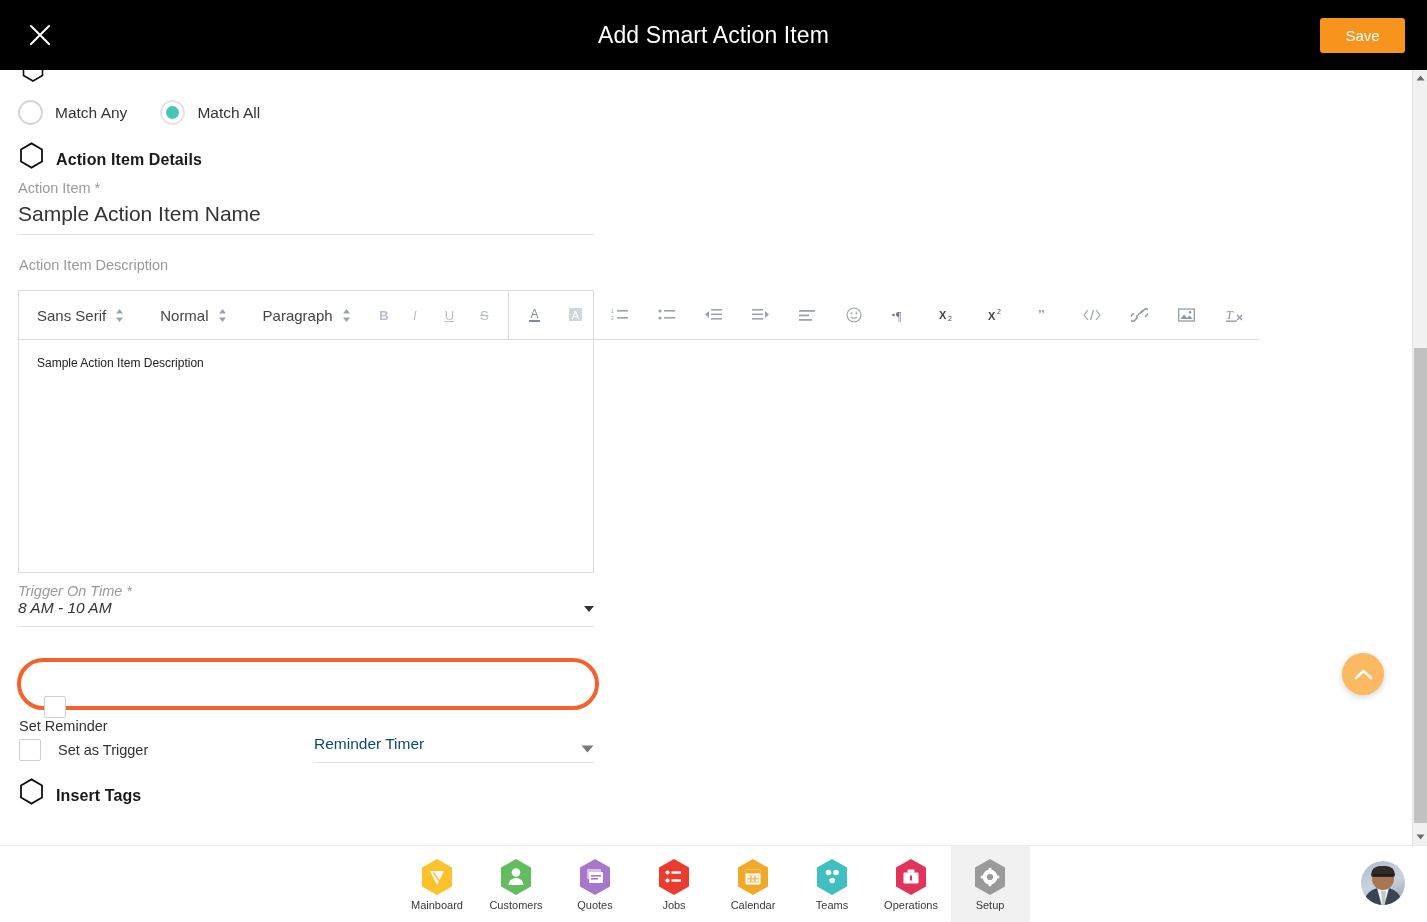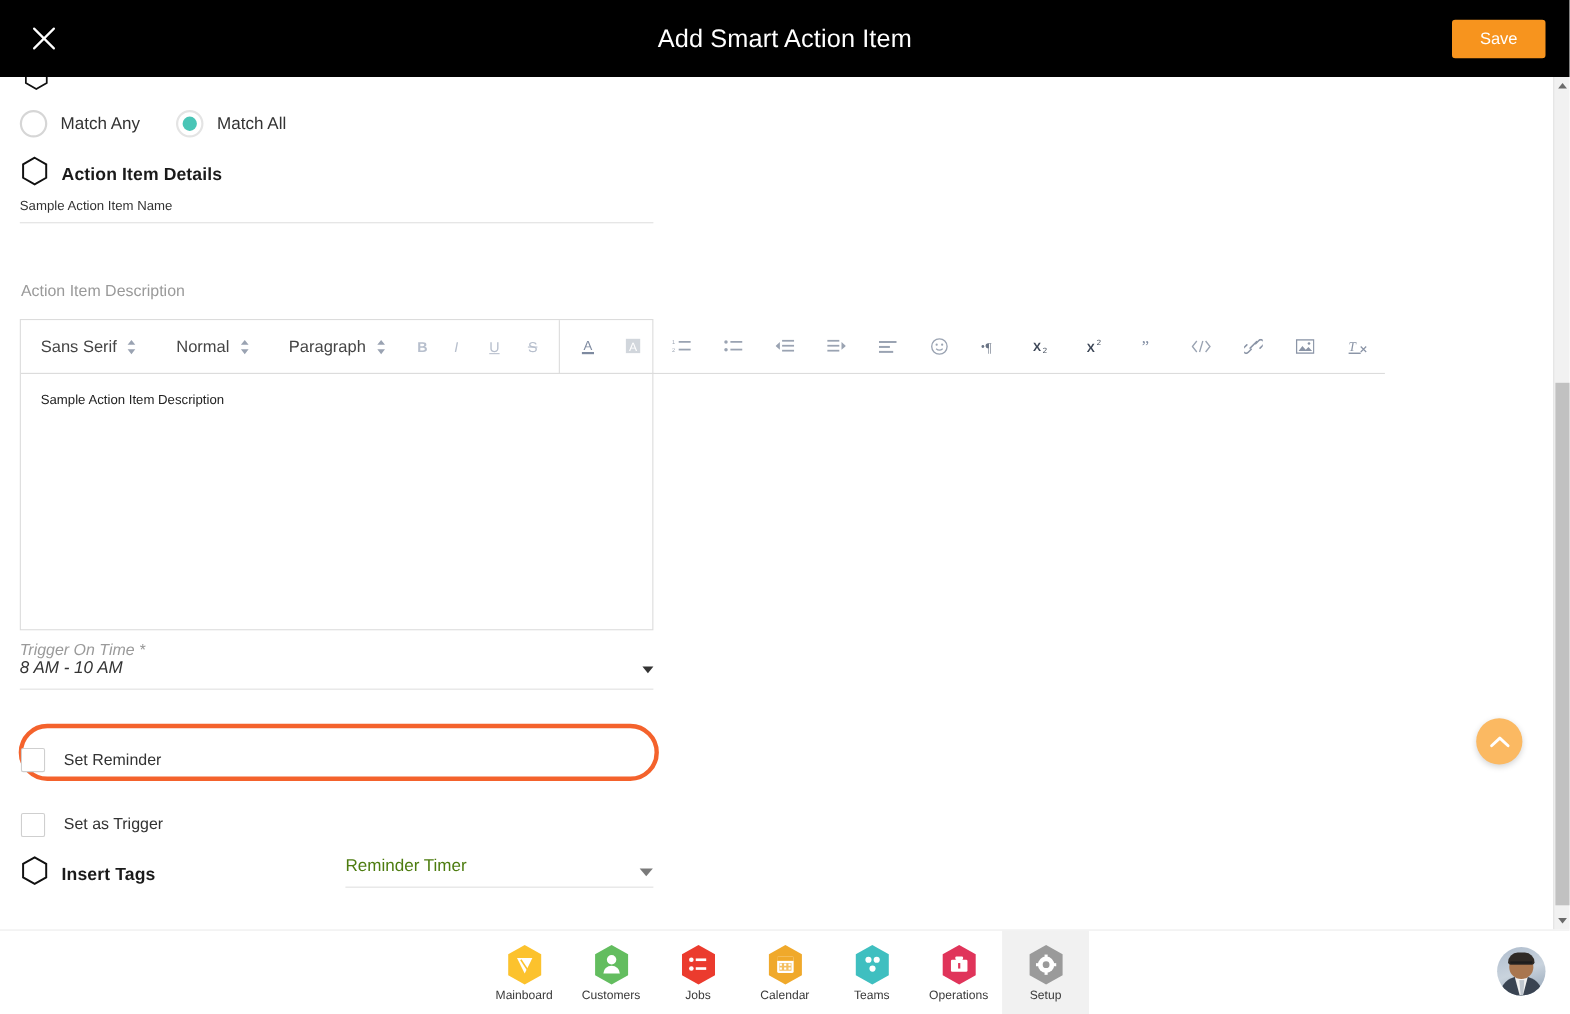--- a/index.html
+++ b/index.html
@@ -63,21 +63,21 @@
   .radio-label { font-size: 15.5px; color: #333; }
 
   
   .section-head { position: absolute; display: flex; align-items: flex-end; }
   .section-head .hex { margin-right: 12px; display: block; }
   .section-head .htxt { font-size: 16px; font-weight: bold; color: #1a1a1a; letter-spacing: .1px; }
 
   
   .field { position: absolute; }
   .field-label { font-size: 14.5px; color: #9a9a9a; margin-bottom: 6px; }
-  .field-value { font-size: 12px; color: #333; padding-bottom: 8px; }
+  .field-value { font-size: 21px; color: #333; padding-bottom: 8px; }
   .field-underline { height: 1px; background: #e0e0e0; width: 100%; }
 
   
   .editor-wrap { position: absolute; left: 18px; top: 220px; width: 576px; border-radius: 16px; }
   .editor-box { border: 1px solid #dcdcdc; width: 576px; height: 283px; position: relative; background:#fff; }
   .editor-toolbar {
     position: absolute; left: 0; top: 0; height: 49px; width: 1240px;
     display: flex; align-items: center;
     border-bottom: 1px solid #dcdcdc;
     white-space: nowrap;
@@ -114,21 +114,21 @@
   }
 
   
   .cb-row { position: absolute; display: flex; align-items: center; cursor: pointer; }
   .cb-box { width: 22px; height: 22px; border: 1px solid #cfcfcf; background: #fff; border-radius: 2px; margin-right: 17px; }
   .cb-label { font-size: 14.5px; color: #333; }
 
   
   .reminder-sel { position: absolute; left: 314px; top: 665px; width: 280px; }
   .reminder-row { display: flex; align-items: flex-end; justify-content: space-between; padding-bottom: 9px; }
-  .reminder-ph { font-size: 15.5px; color: #4d7c0f; margin-top: 44px; }
+  .reminder-ph { font-size: 15.5px; color: #0c4a6e; }
   .reminder-underline { height: 1px; background: #e0e0e0; width: 100%; }
 
   
   .fab {
     position: absolute; right: 28px; bottom: 150px;
     width: 42px; height: 42px; border-radius: 50%;
     background: #fbb962; cursor: pointer;
     display: flex; align-items: center; justify-content: center;
     box-shadow: 0 2px 6px rgba(0,0,0,.18);
   }
@@ -208,20 +208,21 @@
     </div>
 
     <div class="section-head" style="left:19px; top:72px;">
       <svg class="hex" width="25" height="27" viewBox="0 0 25 27">
         <path d="M12.5 1.4 L23 7.4 L23 19.6 L12.5 25.6 L2 19.6 L2 7.4 Z" fill="none" stroke="#111" stroke-width="1.8"></path>
       </svg>
       <span class="htxt">Action Item Details</span>
     </div>
 
     <div class="field" style="left:18px; top:110px; width:576px;">
+      <div class="field-label">Action Item *</div>
       <div class="field-value">Sample Action Item Name</div>
       <div class="field-underline"></div>
     </div>
 
     <div class="field-label" style="position:absolute; left:19px; top:187px;">Action Item Description</div>
 
     <div class="editor-wrap">
       <div class="editor-box">
         <div class="editor-toolbar">
           <div class="tb-select">
@@ -376,21 +377,21 @@
     <div class="trigger-wrap">
       <div class="trigger-label">Trigger On Time *</div>
       <div class="trigger-row">
         <span class="trigger-val">8 AM - 10 AM</span>
         <span class="caret-down"></span>
       </div>
       <div class="trigger-underline"></div>
     </div>
     <div class="highlight-box"></div>
 
-    <div class="cb-row" style="left:19px; top:610px;">
+    <div class="cb-row" style="left:19px; top:626px;flex-direction:column;">
       <span class="cb-box"></span>
       <span class="cb-label">Set Reminder</span>
     </div>
 
     <div class="reminder-sel">
       <div class="reminder-row">
         <span class="reminder-ph">Reminder Timer</span>
         <svg width="13" height="8" viewBox="0 0 13 8">
             <path d="M0.5 0.5 L12.5 0.5 L6.5 7.5 Z" fill="#7a7a7a"></path>
           </svg>
@@ -441,20 +442,30 @@
             </svg></div>
           <div class="nav-label">Mainboard</div>
         </div>
         <div class="nav-item">
           <div class="nav-ico"><svg width="34" height="38" viewBox="0 0 34 38">
               <path d="M17 1 L32 9.5 L32 28.5 L17 37 L2 28.5 L2 9.5 Z" fill="#63bd5f"></path>
               <circle cx="17" cy="14.5" r="4.3" fill="#ffffff"></circle>
               <path d="M9.5 27 a7.5 7 0 0 1 15 0 Z" fill="#ffffff"></path>
             </svg></div>
           <div class="nav-label">Customers</div>
+        </div>
+        <div class="nav-item">
+          <div class="nav-ico"><svg width="34" height="38" viewBox="0 0 34 38">
+              <path d="M17 1 L32 9.5 L32 28.5 L17 37 L2 28.5 L2 9.5 Z" fill="#a878c8"></path>
+              <rect x="9" y="11" width="14" height="10" rx="1" fill="#ffffff" opacity=".55"></rect>
+              <rect x="11" y="14" width="14" height="11" rx="1" fill="#ffffff"></rect>
+              <rect x="13" y="17" width="10" height="1.6" fill="#a878c8"></rect>
+              <rect x="13" y="20" width="7" height="1.6" fill="#a878c8"></rect>
+            </svg></div>
+          <div class="nav-label">Quotes</div>
         </div>
         <div class="nav-item">
           <div class="nav-ico"><svg width="34" height="38" viewBox="0 0 34 38">
               <path d="M17 1 L32 9.5 L32 28.5 L17 37 L2 28.5 L2 9.5 Z" fill="#eb3b2e"></path>
               <circle cx="10.5" cy="14.5" r="2.1" fill="#ffffff"></circle>
               <rect x="14.5" y="13.3" width="9.5" height="2.4" fill="#ffffff"></rect>
               <circle cx="10.5" cy="22.5" r="2.1" fill="#ffffff"></circle>
               <rect x="14.5" y="21.3" width="9.5" height="2.4" fill="#ffffff"></rect>
             </svg></div>
           <div class="nav-label">Jobs</div>

